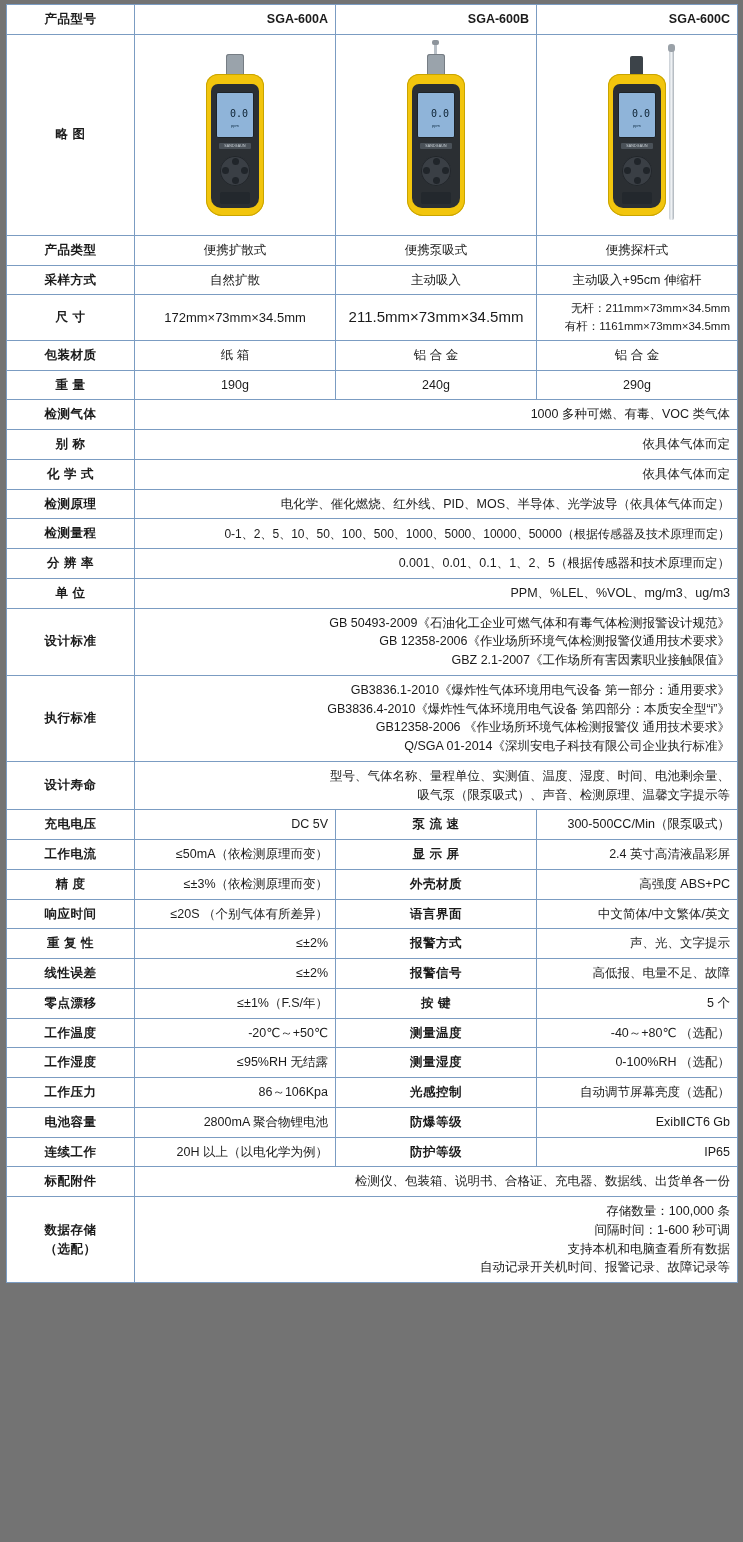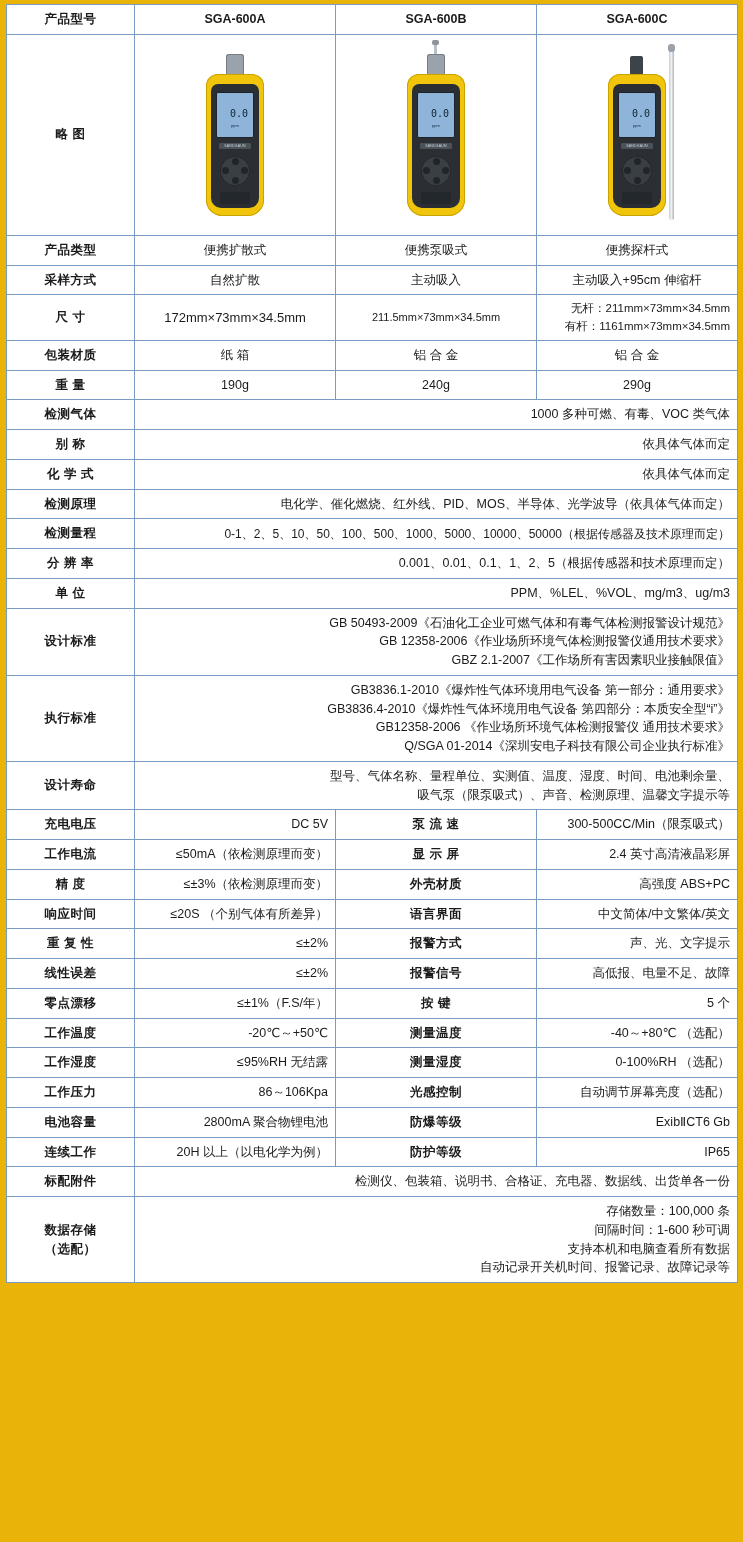--- a/index.html
+++ b/index.html
@@ -4,21 +4,21 @@
 <style>
   * { box-sizing: border-box; }
   html, body {
     margin: 0; padding: 0;
     background: #ffffff;
     font-family: "Liberation Sans", "DejaVu Sans", sans-serif;
   }
   #sheet {
     width: 743px;
     min-height: 1542px;
-    background: #eab308;
+    background: #737373;
     padding: 4px 6px 6px 6px;
   }
   table.spec {
     width: 731px;
     border-collapse: collapse;
     table-layout: fixed;
     border: 1px solid #6f8fb5;
   }
   table.spec td {
     border: 1px solid #7b9cc2;
@@ -33,21 +33,21 @@
   td.lbl {
     background: #b8cce4;
     text-align: center;
     font-weight: bold;
     color: #17202a;
     letter-spacing: 0.5px;
     font-size: 13px;
   }
   td.hdr {
     background: #b8cce4;
-    text-align: center;
+    text-align: right;
     font-weight: bold;
     color: #17202a;
     font-size: 13px;
   }
   td.ctr { text-align: center; }
   td.val { text-align: right; }
   .multi { display: block; }
   .imgcell { background: #ffffff; text-align: center; padding: 6px 0; height: 200px; }
 
   
@@ -285,21 +285,21 @@
       <tr>
         <td class="lbl">采样方式</td>
         <td class="ctr">自然扩散</td>
         <td class="ctr">主动吸入</td>
         <td class="ctr">主动吸入+95cm 伸缩杆</td>
       </tr>
 
       <tr>
         <td class="lbl">尺  寸</td>
         <td class="ctr" style="font-size:13px">172mm×73mm×34.5mm</td>
-        <td class="ctr" style="font-size:11px">211.5mm×73mm×34.5mm</td>
+        <td class="ctr" style="font-size:15px">211.5mm×73mm×34.5mm</td>
         <td class="val" style="font-size:11.5px">
           <span class="multi">无杆：211mm×73mm×34.5mm</span>
           <span class="multi">有杆：1161mm×73mm×34.5mm</span>
         </td>
       </tr>
 
       <tr>
         <td class="lbl">包装材质</td>
         <td class="ctr">纸 箱</td>
         <td class="ctr">铝 合 金</td>

